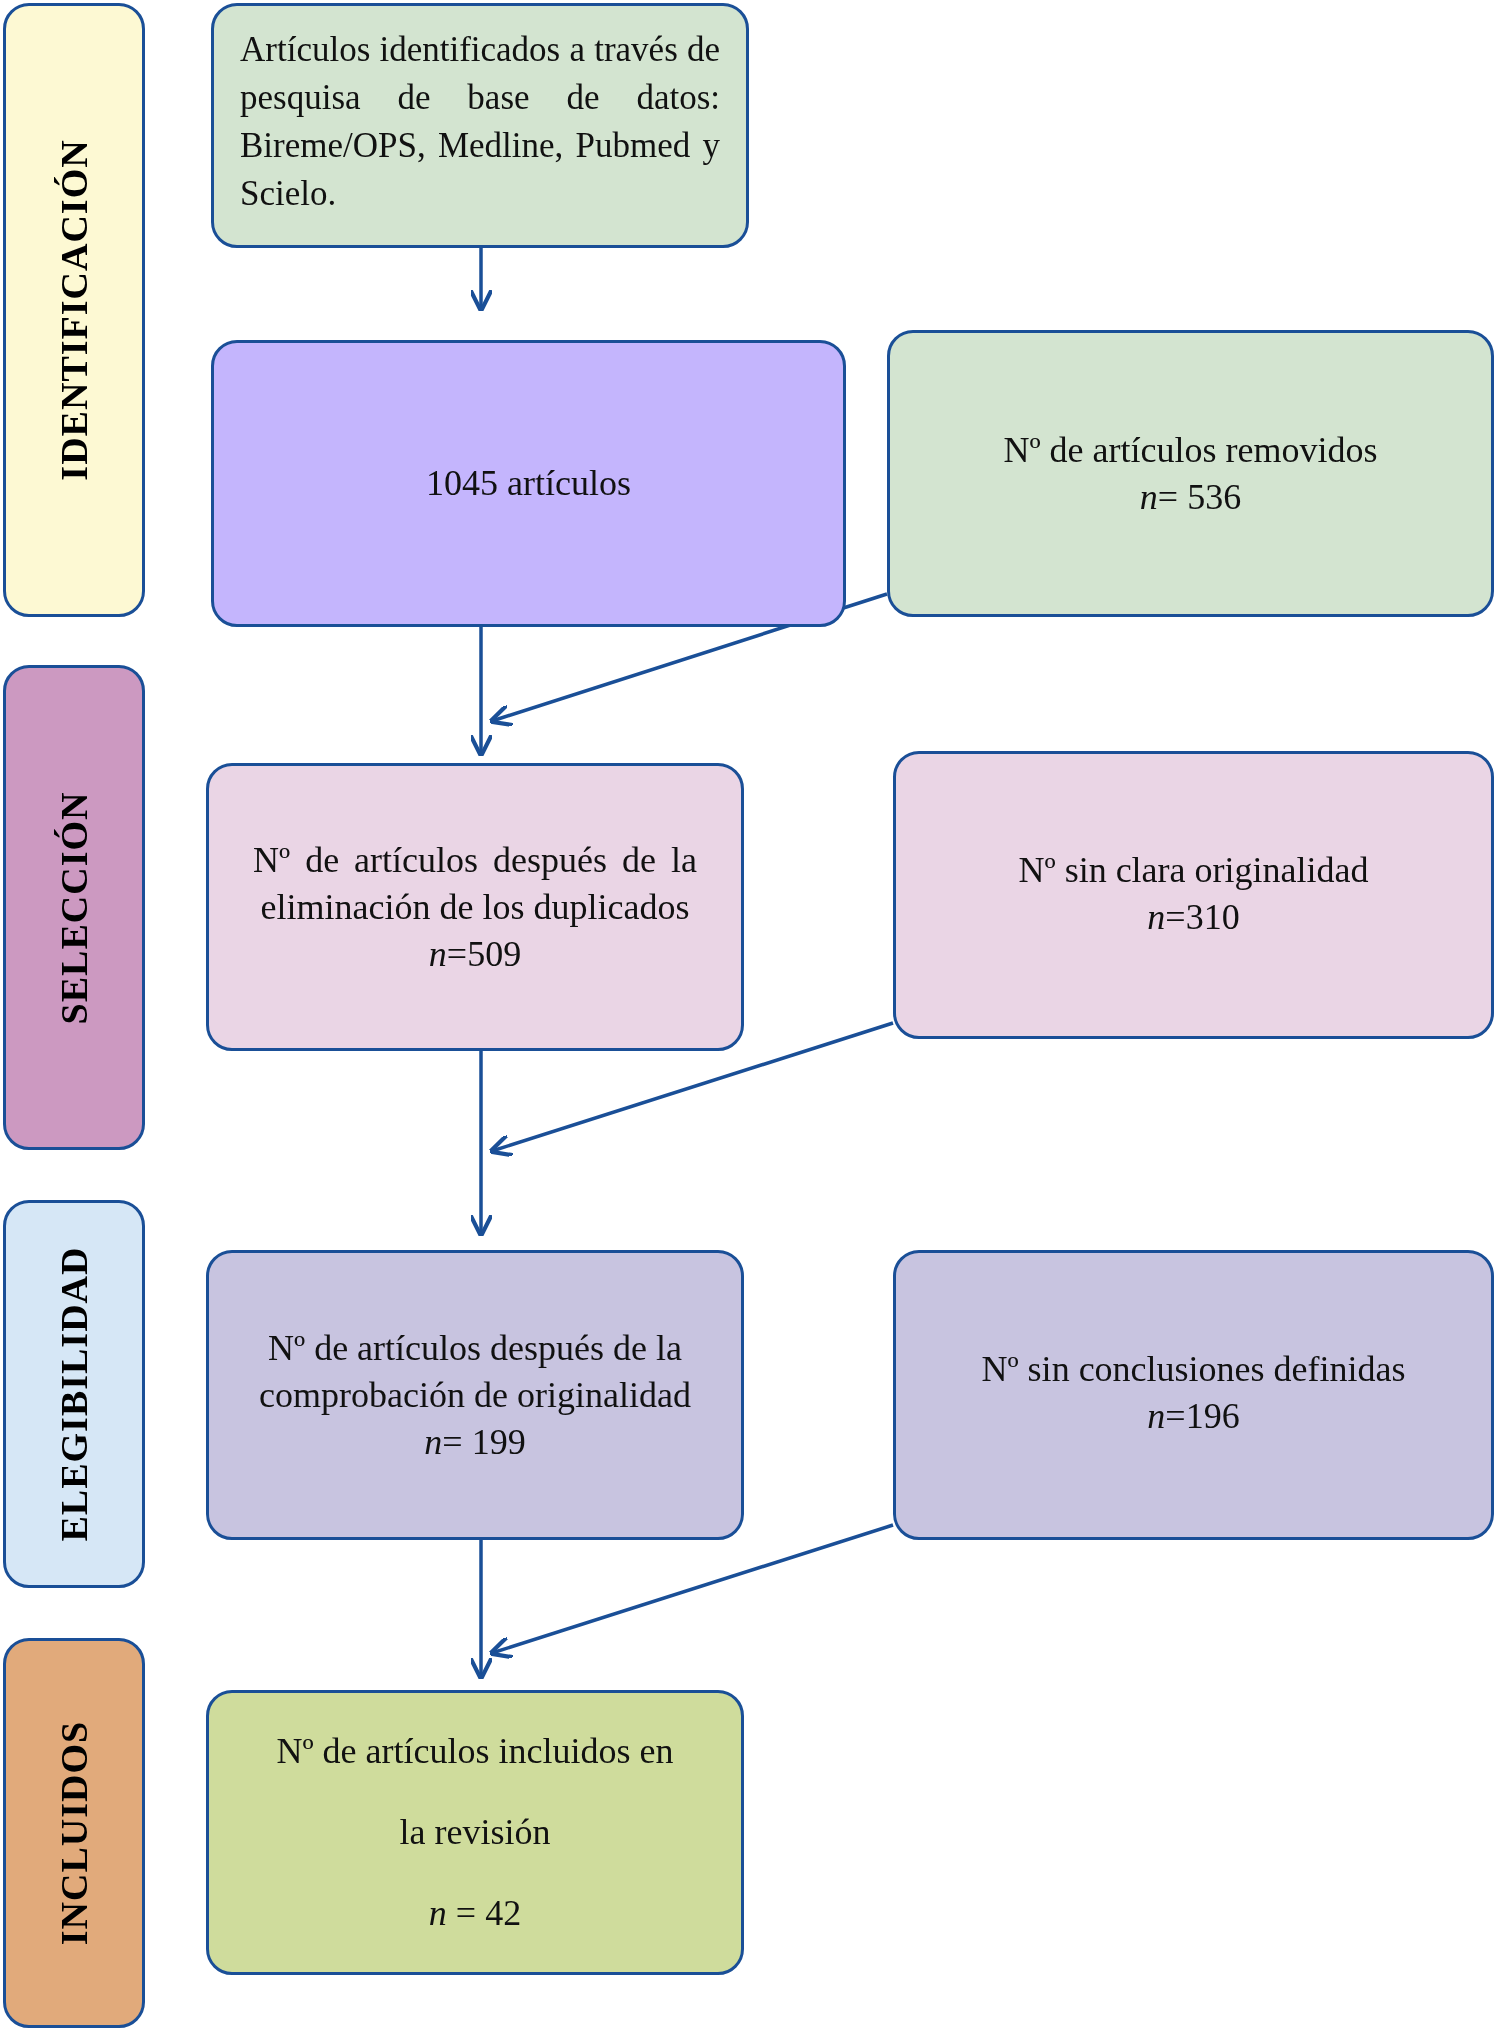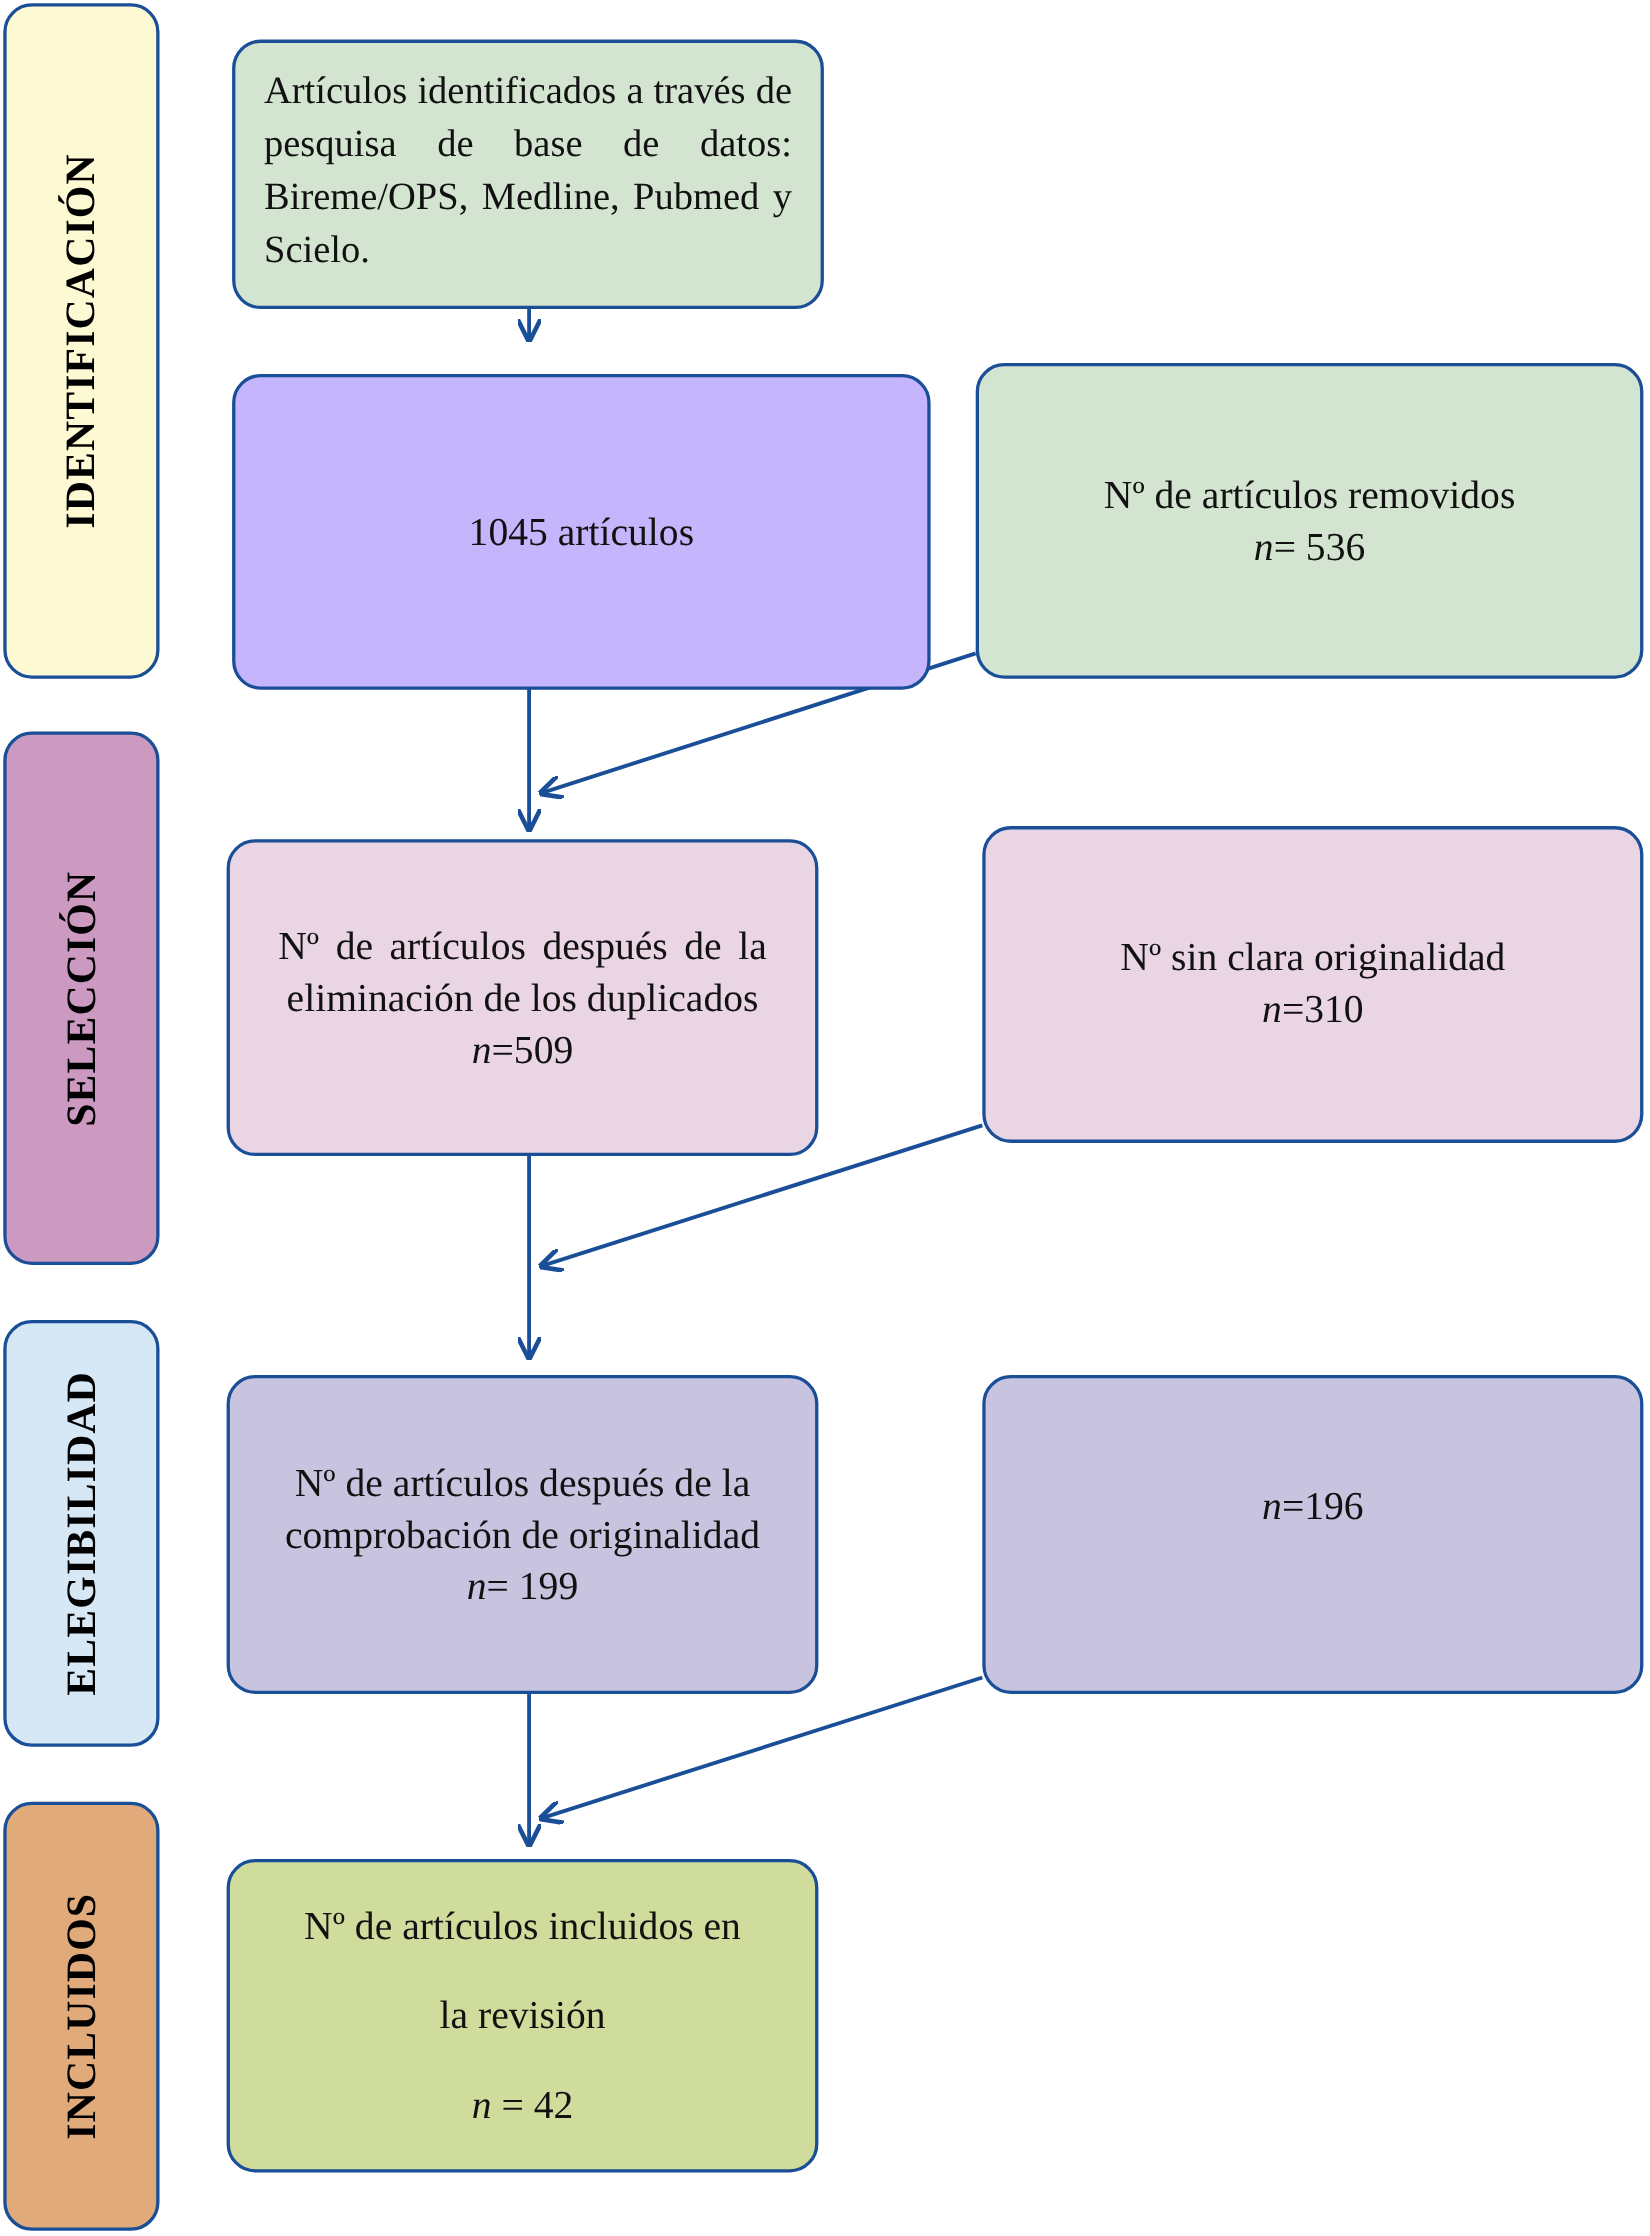--- a/index.html
+++ b/index.html
@@ -7,21 +7,21 @@
          font-family: "Liberation Serif", "DejaVu Serif", serif; color: #111; }
   .box { position: absolute; box-sizing: border-box; border: 3px solid #1a4f97;
          border-radius: 26px; display: flex; flex-direction: column;
          align-items: center; justify-content: center; text-align: left;
          font-size: 36px; line-height: 47px; }
   .side { position: absolute; box-sizing: border-box; border: 3px solid #1a4f97;
           border-radius: 26px; display: flex; align-items: center; justify-content: center; }
   .side span { transform: rotate(-90deg); white-space: nowrap; font-weight: bold;
                font-size: 38px; letter-spacing: 1px; color: #000; }
   .justify { text-align: justify; text-align-last: left; align-items: stretch;
-             padding: 20px 26px; justify-content: flex-start; margin-top: 33px; }
+             padding: 20px 26px; justify-content: flex-start; }
   .n { font-style: italic; }
   svg.links { position: absolute; left: 0; top: 0; }
 </style>
 </head>
 <body>
 
 <div class="side" style="left:3px;top:3px;width:142px;height:614px;background:#fdf9d3;">
   <span>IDENTIFICACIÓN</span>
 </div>
 <div class="side" style="left:3px;top:665px;width:142px;height:485px;background:#cc99c1;">
@@ -75,20 +75,21 @@
   <div><span class="n">n</span><span>=310</span></div>
 </div>
 
 <div class="box" style="left:206px;top:1250px;width:538px;height:290px;background:#c8c4e0;">
   <div>Nº de artículos después de la</div>
   <div>comprobación de originalidad</div>
   <div><span class="n">n</span><span>= 199</span></div>
 </div>
 
 <div class="box" style="left:893px;top:1250px;width:601px;height:290px;background:#c8c4e0;justify-content:flex-start;padding-top:93px;">
+  <div>Nº sin conclusiones definidas</div>
   <div><span class="n">n</span><span>=196</span></div>
 </div>
 
 <div class="box" style="left:206px;top:1690px;width:538px;height:285px;background:#cfdc9c;gap:34px;">
   <div>Nº de artículos incluidos en</div>
   <div>la revisión</div>
   <div><span class="n">n</span><span> = 42</span></div>
 </div>
 
 </body></html>

